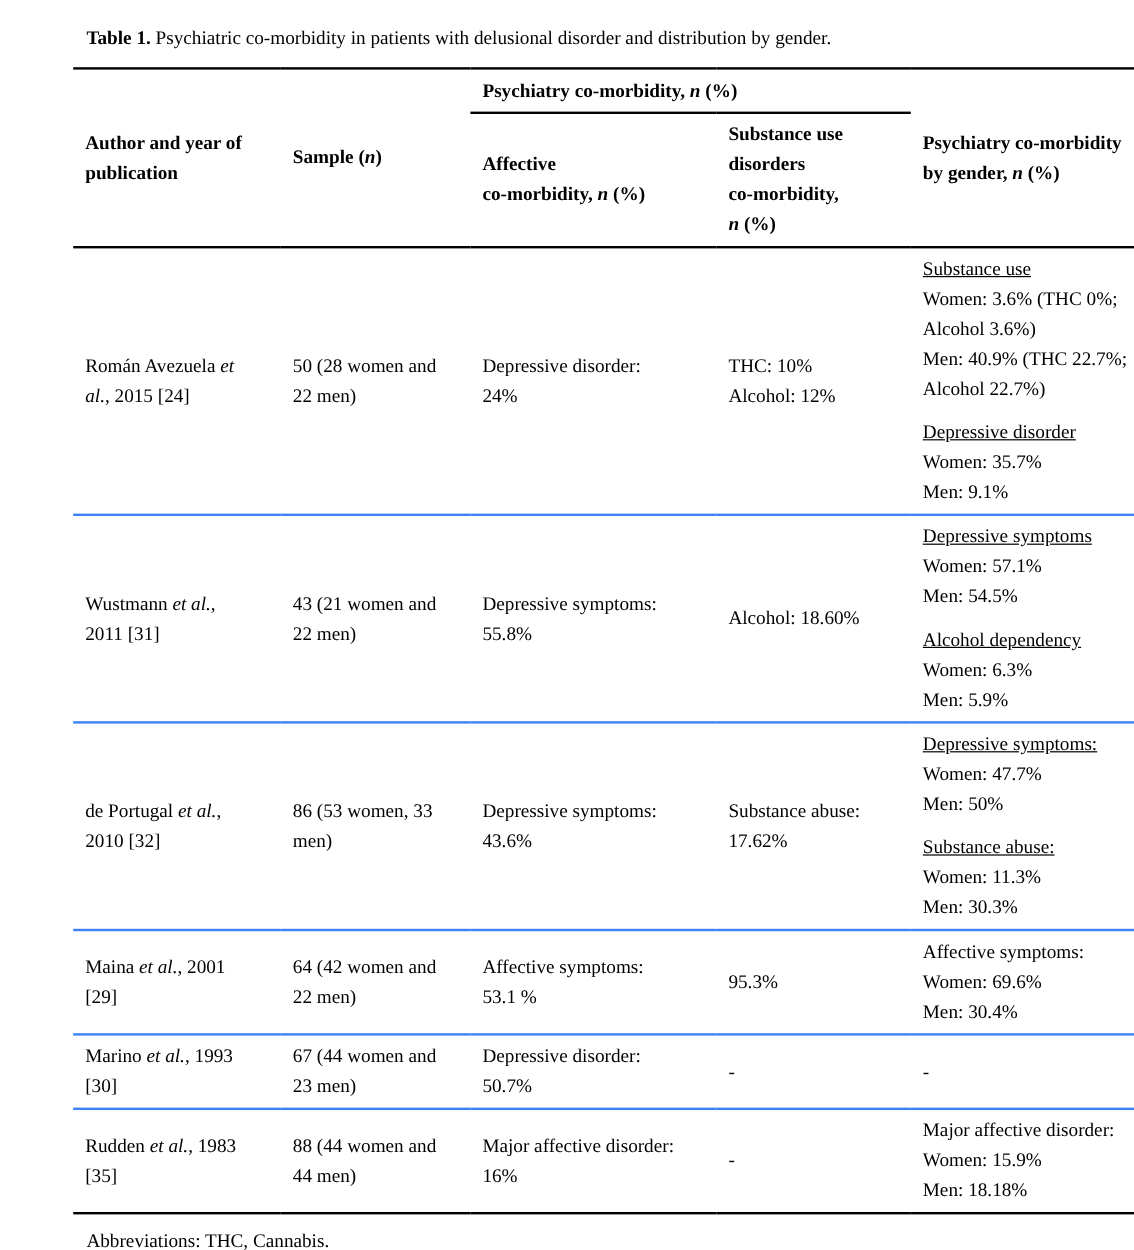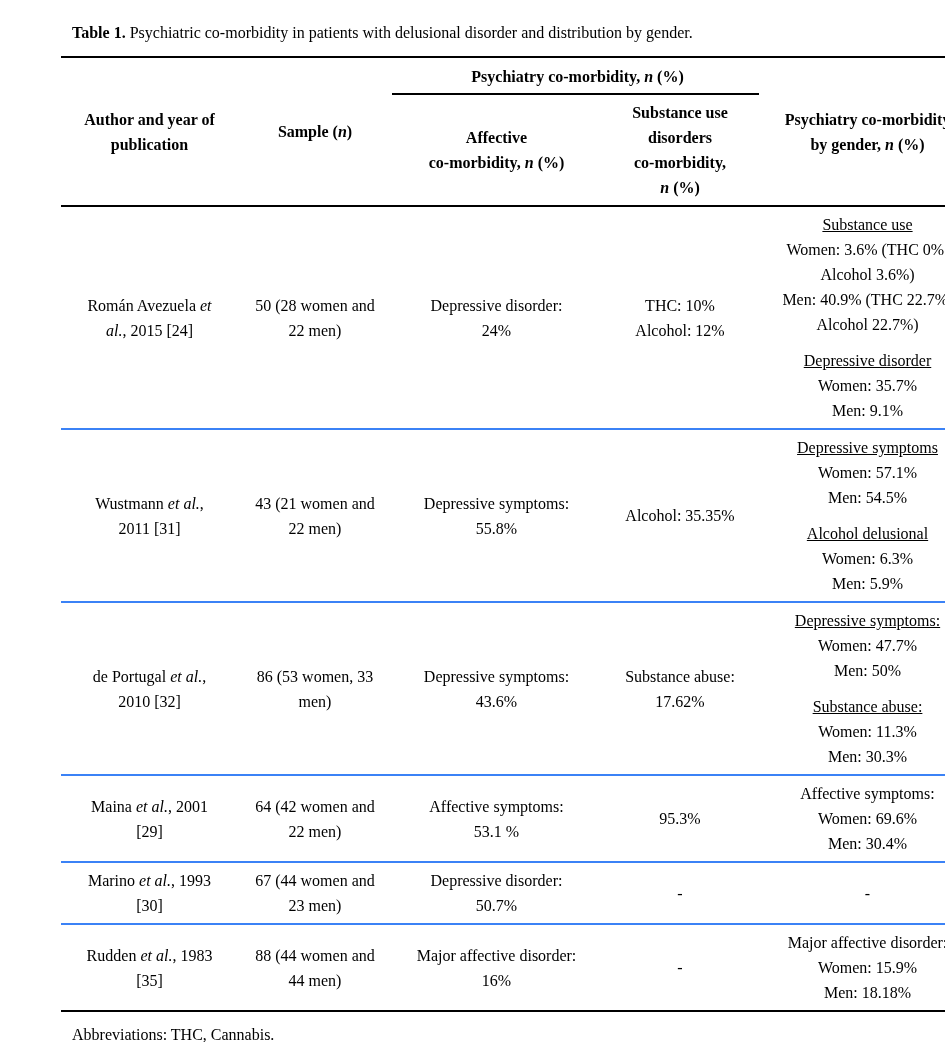--- a/index.html
+++ b/index.html
@@ -30,21 +30,21 @@
     width: 911px;
     border-top: 2px solid #000;
     border-bottom: 2px solid #000;
   }
   col.c1 { width: 173px; }
   col.c2 { width: 158px; }
   col.c3 { width: 205px; }
   col.c4 { width: 162px; }
   col.c5 { width: 213px; }
   th, td {
-    text-align: center;
+    text-align: left;
     vertical-align: middle;
     padding: 5px 6px 5px 10px;
     line-height: 25px;
     font-weight: normal;
     word-wrap: break-word;
   }
   thead th {
     font-weight: bold;
   }
   th.group-head {
@@ -108,24 +108,24 @@
           <td>THC: 10%<br>Alcohol: 12%</td>
           <td>
             <div class="gender-block"><u>Substance use</u><br>Women: 3.6% (THC 0%;<br>Alcohol 3.6%)<br>Men: 40.9% (THC 22.7%;<br>Alcohol 22.7%)</div>
             <div class="gender-block"><u>Depressive disorder</u><br>Women: 35.7%<br>Men: 9.1%</div>
           </td>
         </tr>
         <tr>
           <td>Wustmann <i>et al.</i>,<br>2011 [31]</td>
           <td>43 (21 women and<br>22 men)</td>
           <td>Depressive symptoms:<br>55.8%</td>
-          <td>Alcohol: 35.35%</td>
+          <td>Alcohol: 18.60%</td>
           <td>
             <div class="gender-block"><u>Depressive symptoms</u><br>Women: 57.1%<br>Men: 54.5%</div>
-            <div class="gender-block"><u>Alcohol delusional</u><br>Women: 6.3%<br>Men: 5.9%</div>
+            <div class="gender-block"><u>Alcohol dependency</u><br>Women: 6.3%<br>Men: 5.9%</div>
           </td>
         </tr>
         <tr>
           <td>de Portugal <i>et al.</i>,<br>2010 [32]</td>
           <td>86 (53 women, 33<br>men)</td>
           <td>Depressive symptoms:<br>43.6%</td>
           <td>Substance abuse:<br>17.62%</td>
           <td>
             <div class="gender-block"><u>Depressive symptoms:</u><br>Women: 47.7%<br>Men: 50%</div>
             <div class="gender-block"><u>Substance abuse:</u><br>Women: 11.3%<br>Men: 30.3%</div>

